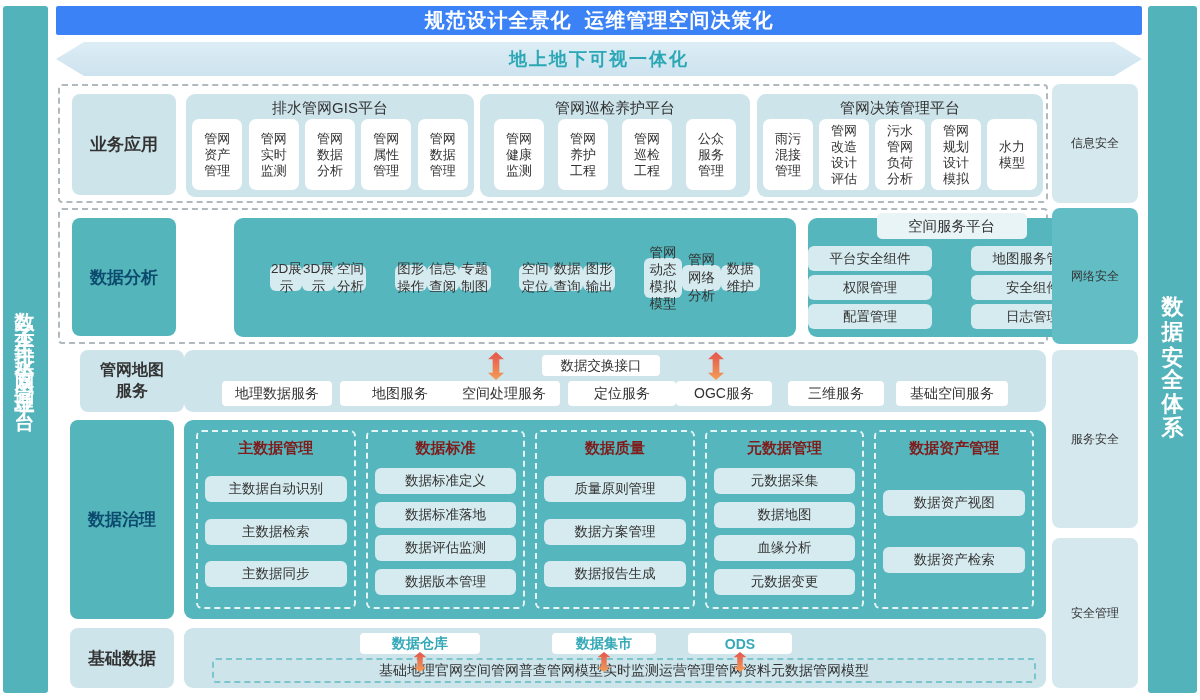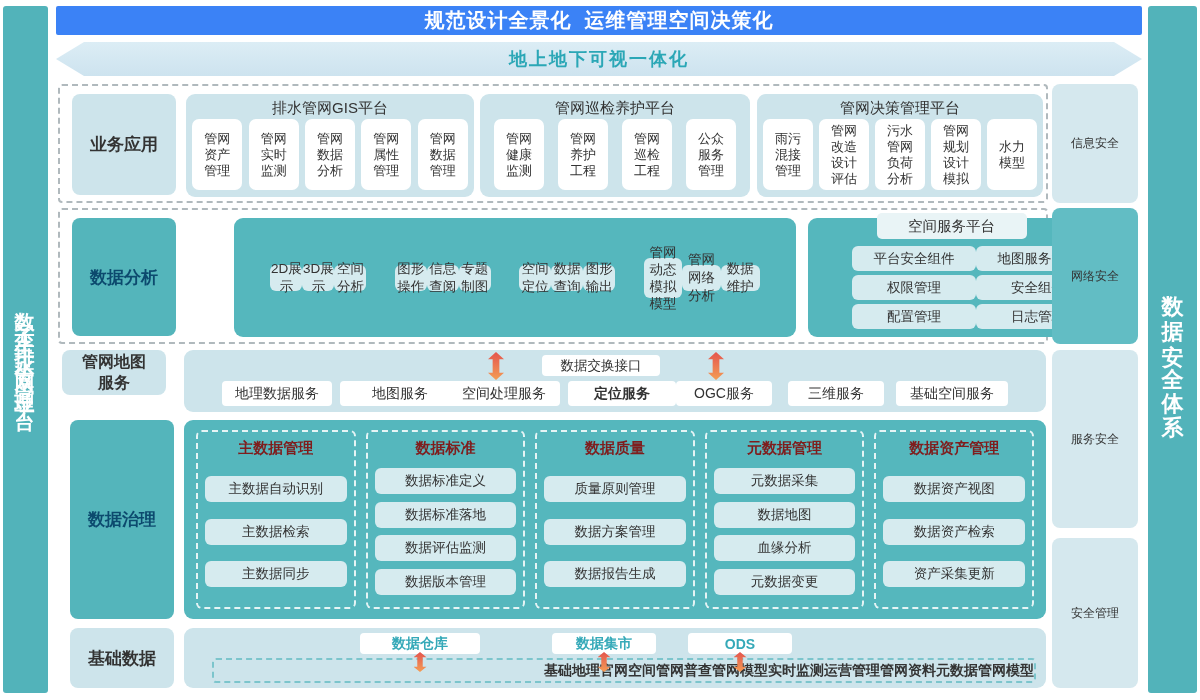--- a/index.html
+++ b/index.html
@@ -24,40 +24,40 @@
   .dashed-row{position:absolute;border:2px dashed #b0b9bd;border-radius:4px;box-sizing:border-box;}
   #row1{left:58px;top:84px;width:990px;height:119px;}
   #row2{left:58px;top:208px;width:990px;height:136px;}
   
   .rlabel{position:absolute;border-radius:8px;display:flex;align-items:center;justify-content:center;
           font-weight:bold;font-size:17px;text-align:center;white-space:pre-line;}
   .rlabel.light{background:#cde4eb;color:#333;}
   .rlabel.teal{background:#54b5bb;color:#0c4a6e;}
   #label1{left:12px;top:8px;width:104px;height:101px;}
   #label2{left:12px;top:8px;width:104px;height:118px;}
-  #label3{left:62px;top:350px;width:104px;height:45px;font-size:16px;}
+  #label3{left:80px;top:350px;width:104px;height:62px;font-size:16px;}
   #label4{left:70px;top:420px;width:104px;height:199px;}
   #label5{left:70px;top:628px;width:104px;height:60px;}
   
   .group-panel{position:absolute;top:8px;height:103px;background:#cde4eb;border-radius:9px;padding-top:2px;box-sizing:border-box;}
   .group-title{text-align:center;font-size:15px;line-height:23px;}
   .pill-row{display:flex;justify-content:space-evenly;align-items:center;}
   .vpill{background:#fff;border-radius:7px;width:50px;height:71px;display:flex;align-items:center;justify-content:center;
          text-align:center;font-size:13px;line-height:16px;white-space:pre-line;}
   
   .tpanel{position:absolute;top:8px;background:#55b7bd;border-radius:9px;box-sizing:border-box;margin-left:48px;}
   #panelA{left:126px;width:562px;height:119px;display:flex;justify-content:space-evenly;padding:6px 8px;}
   .acol{display:flex;justify-content:space-evenly;align-items:center;}
   .hpill{background:#d6ebef;border-radius:6px;display:flex;align-items:center;justify-content:center;
          font-size:13.5px;width:100%;height:26px;text-align:center;white-space:pre-line;box-sizing:border-box;}
   .hpill.tall{height:40px;line-height:17px;}
   #panelB{left:700px;width:287px;height:119px;}
   #panelB .tab{position:absolute;left:50%;transform:translateX(-50%);top:-5px;width:150px;height:26px;background:#e9f4f6;
          border-radius:5px;display:flex;align-items:center;justify-content:center;font-size:14.5px;}
-  #panelB .bcols{position:absolute;left:0;top:24px;bottom:4px;width:100%;display:flex;justify-content:flex-start;padding-left:44px;}
+  #panelB .bcols{position:absolute;left:0;top:24px;bottom:4px;width:100%;display:flex;justify-content:space-between;}
   .bcol{display:flex;flex-direction:column;justify-content:space-evenly;align-items:center;width:124px;}
   #panelB .hpill{height:25px;}
   
   #panel3{position:absolute;left:184px;top:350px;width:862px;height:62px;background:#cde4eb;border-radius:9px;}
   .wpill{position:absolute;background:#fff;border-radius:4px;display:flex;align-items:center;justify-content:center;
          font-size:14px;height:25px;top:31px;}
   #exchange{position:absolute;left:358px;top:5px;width:118px;height:21px;background:#fff;border-radius:4px;
          display:flex;align-items:center;justify-content:center;font-size:13.5px;}
   .varrow{position:absolute;width:16px;height:28px;background:linear-gradient(180deg,#e4554e,#f49d55);
          clip-path:polygon(50% 0%,100% 26%,71% 26%,71% 74%,100% 74%,50% 100%,0% 74%,29% 74%,29% 26%,0% 26%);}
@@ -67,21 +67,21 @@
          display:flex;gap:10px;padding:10px 12px;box-sizing:border-box;}
   .gcol{flex:1;border:2px dashed rgba(255,255,255,.85);border-radius:6px;display:flex;flex-direction:column;
          align-items:center;padding:4px 7px;box-sizing:border-box;}
   .gtitle{color:#7f1d1d;font-weight:bold;font-size:15px;line-height:24px;}
   .gitems{flex:1;width:100%;display:flex;flex-direction:column;justify-content:space-evenly;align-items:center;}
   
   #panel5{position:absolute;left:184px;top:628px;width:862px;height:60px;background:#cde4eb;border-radius:9px;}
   .store-pill{position:absolute;top:5px;height:21px;background:#fff;border-radius:4px;display:flex;align-items:center;
          justify-content:center;color:#35a9b8;font-weight:bold;font-size:14px;}
   #strip{position:absolute;left:28px;right:10px;top:30px;height:25px;border:2px dashed #7cc5cc;border-radius:4px;
-         display:flex;align-items:center;justify-content:flex-end;font-size:14px;box-sizing:border-box;font-weight:bold;}
+         display:flex;align-items:center;justify-content:center;font-size:14px;box-sizing:border-box;}
   
   .sec-box{position:absolute;left:1052px;width:86px;border-radius:8px;display:flex;align-items:center;justify-content:center;
          font-size:12px;background:#d5e8ee;color:#333;}
   .sec-box.teal{background:#62bdc4;}
 </style>
 </head>
 <body>
 
 <div class="stage">
 
@@ -200,21 +200,21 @@
     </div>
   </div>
 
   <div class="rlabel light" id="label3">管网地图
 服务</div>
   <div id="panel3">
     <div id="exchange">数据交换接口</div>
   <div class="wpill" style="left: 38px; width: 110px;">地理数据服务</div>
       <div class="wpill" style="left: 156px; width: 120px;">地图服务</div>
       <div class="wpill" style="left: 264px; width: 112px;">空间处理服务</div>
-      <div class="wpill" style="left: 384px; width: 108px; font-weight: bold;">定位服务</div>
+      <div class="wpill" style="left: 384px; width: 108px;">定位服务</div>
       <div class="wpill" style="left: 492px; width: 96px;">OGC服务</div>
       <div class="wpill" style="left: 604px; width: 96px;">三维服务</div>
       <div class="wpill" style="left: 712px; width: 112px;">基础空间服务</div>
       <div class="varrow" style="left: 304px; top: 2px;"></div>
       <div class="varrow" style="left: 524px; top: 2px;"></div>
     </div>
 
   <div class="rlabel teal" id="label4">数据治理</div>
   <div id="panel4">
       <div class="gcol">
@@ -249,21 +249,20 @@
           <div class="hpill">数据地图</div>
           <div class="hpill">血缘分析</div>
           <div class="hpill">元数据变更</div>
         </div>
       </div>
       <div class="gcol">
         <div class="gtitle">数据资产管理</div>
         <div class="gitems">
           <div class="hpill">数据资产视图</div>
           <div class="hpill">数据资产检索</div>
-          <div class="hpill">资产采集更新</div>
         </div>
       </div>
     </div>
 
   <div class="rlabel light" id="label5">基础数据</div>
   <div id="panel5">
     <div id="strip">
         <div>基础地理</div>
         <div>官网空间</div>
         <div>管网普查</div>

